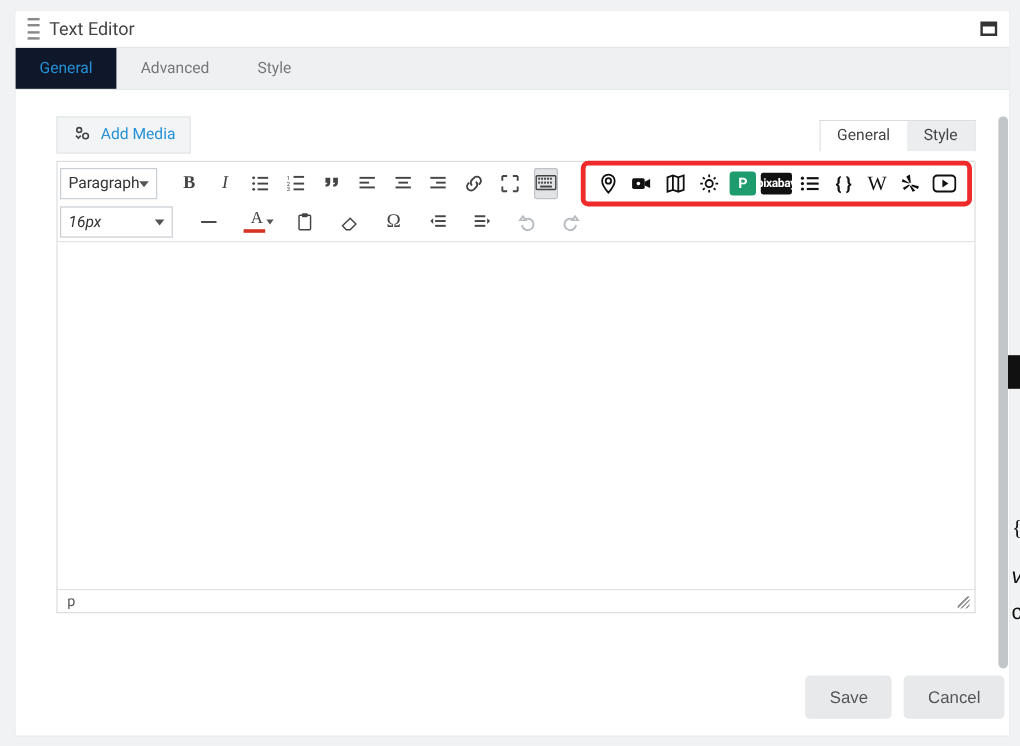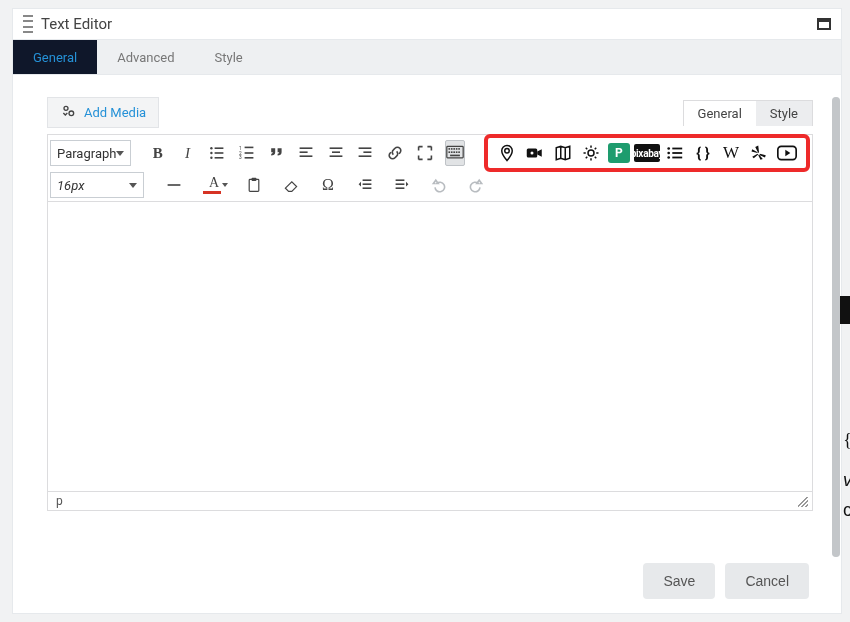--- a/index.html
+++ b/index.html
@@ -181,21 +181,21 @@
     color:#555;
     position:relative;
   }
   .resize-grip {
     position:absolute; right:4px; bottom:3px; width:10px;height:10px;
     background:
      linear-gradient(135deg, transparent 0 40%, #999 40% 50%, transparent 50% 60%, #999 60% 70%, transparent 70% 80%, #999 80% 90%, transparent 90%);
   }
   .buttons {
     position:absolute;
-    right:32px;
+    right:4px;
     bottom:14px;
     display:flex;
     gap:10px;
   }
   .btn {
     background:#e7e9eb;
     border:none;
     border-radius:4px;
     padding:10px 20px;
     font-size:14px;

